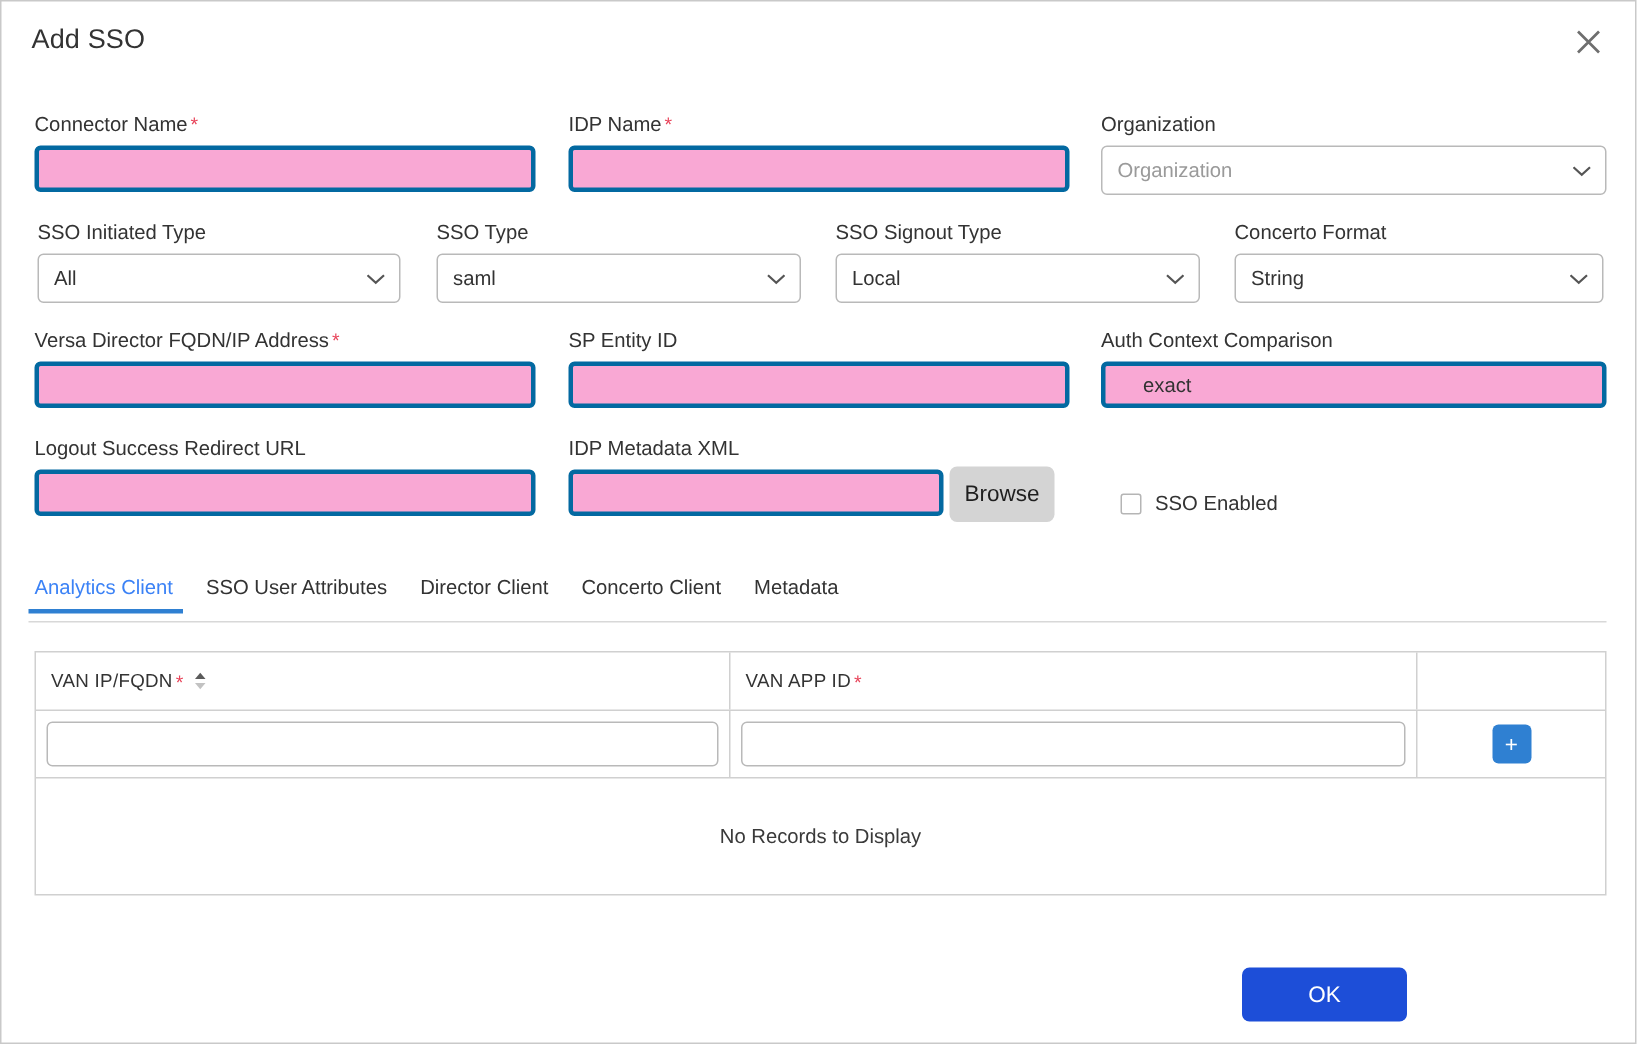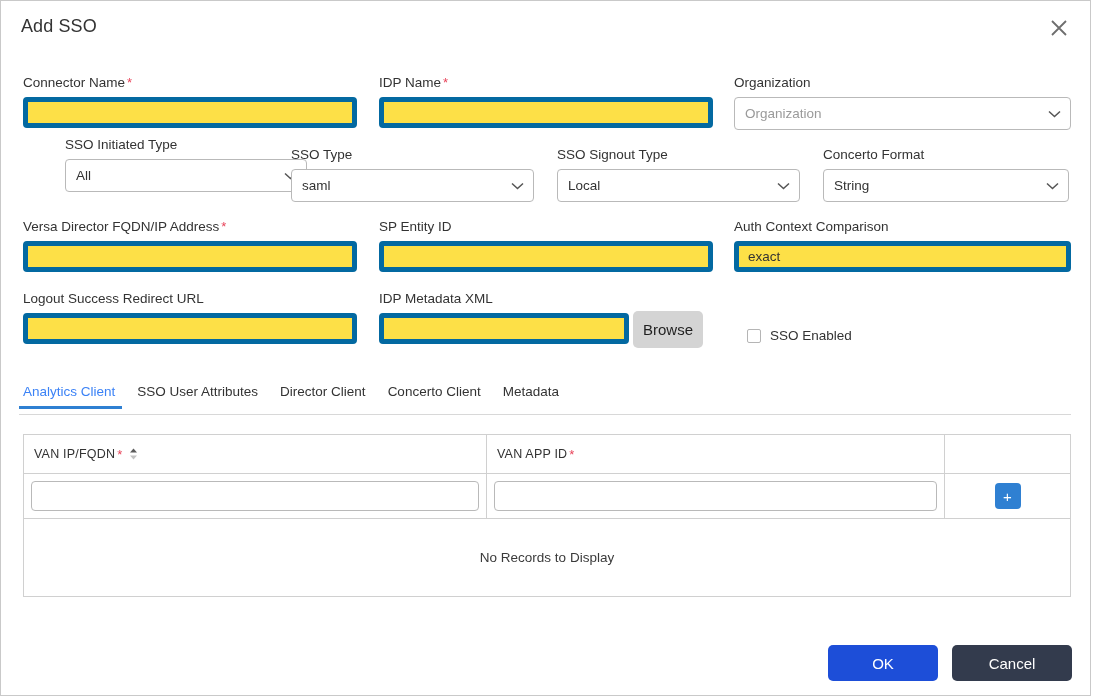--- a/index.html
+++ b/index.html
@@ -70,27 +70,27 @@
   }
   .req {
     color: #e8445a;
     font-size: 13px;
     margin-left: 2px;
   }
   .txt {
     box-sizing: border-box;
     width: 100%;
     height: 31px;
-    border: 5px solid #0369a1;
+    border: 3px solid #0369a1;
     border-radius: 4px;
-    background: #fde047;
+    background: #f9a8d4;
     font-family: "Liberation Sans", sans-serif;
     font-size: 13.5px;
     color: #333;
-    padding: 0 9px;
+    padding: 0 25px;
     outline: none;
   }
   .txt::placeholder { color: #9a9a9a; }
 
   .sel {
     position: relative;
     box-sizing: border-box;
     width: 100%;
     height: 33px;
     border: 1px solid #b9b9b9;
@@ -333,21 +333,21 @@
       <div class="sel placeholder-val">
         <span>Organization</span>
         <span class="caret">
           <svg width="13" height="8" viewBox="0 0 13 8">
               <path d="M1 1.5 L6.5 6.5 L12 1.5" stroke="#555" stroke-width="1.5" fill="none"></path>
             </svg>
         </span>
       </div>
     </div>
 
-    <div class="field" style="left:24px; top:84px; width:242px;margin-left:40px;">
+    <div class="field" style="left:24px; top:94px; width:242px;">
       <span class="lbl">SSO Initiated Type</span>
       <div class="sel">
         <span>All</span>
         <span class="caret">
           <svg width="13" height="8" viewBox="0 0 13 8">
               <path d="M1 1.5 L6.5 6.5 L12 1.5" stroke="#555" stroke-width="1.5" fill="none"></path>
             </svg>
         </span>
       </div>
     </div>
@@ -459,16 +459,15 @@
       <div class="gr-cell col3">
         <button class="add-btn">+</button>
       </div>
     </div>
 
     <div class="empty-row">No Records to Display</div>
   </div>
 
   <div class="footer">
     <button class="btn btn-ok">OK</button>
-    <button class="btn btn-cancel">Cancel</button>
   </div>
 
 </div>
 
 </body></html>

